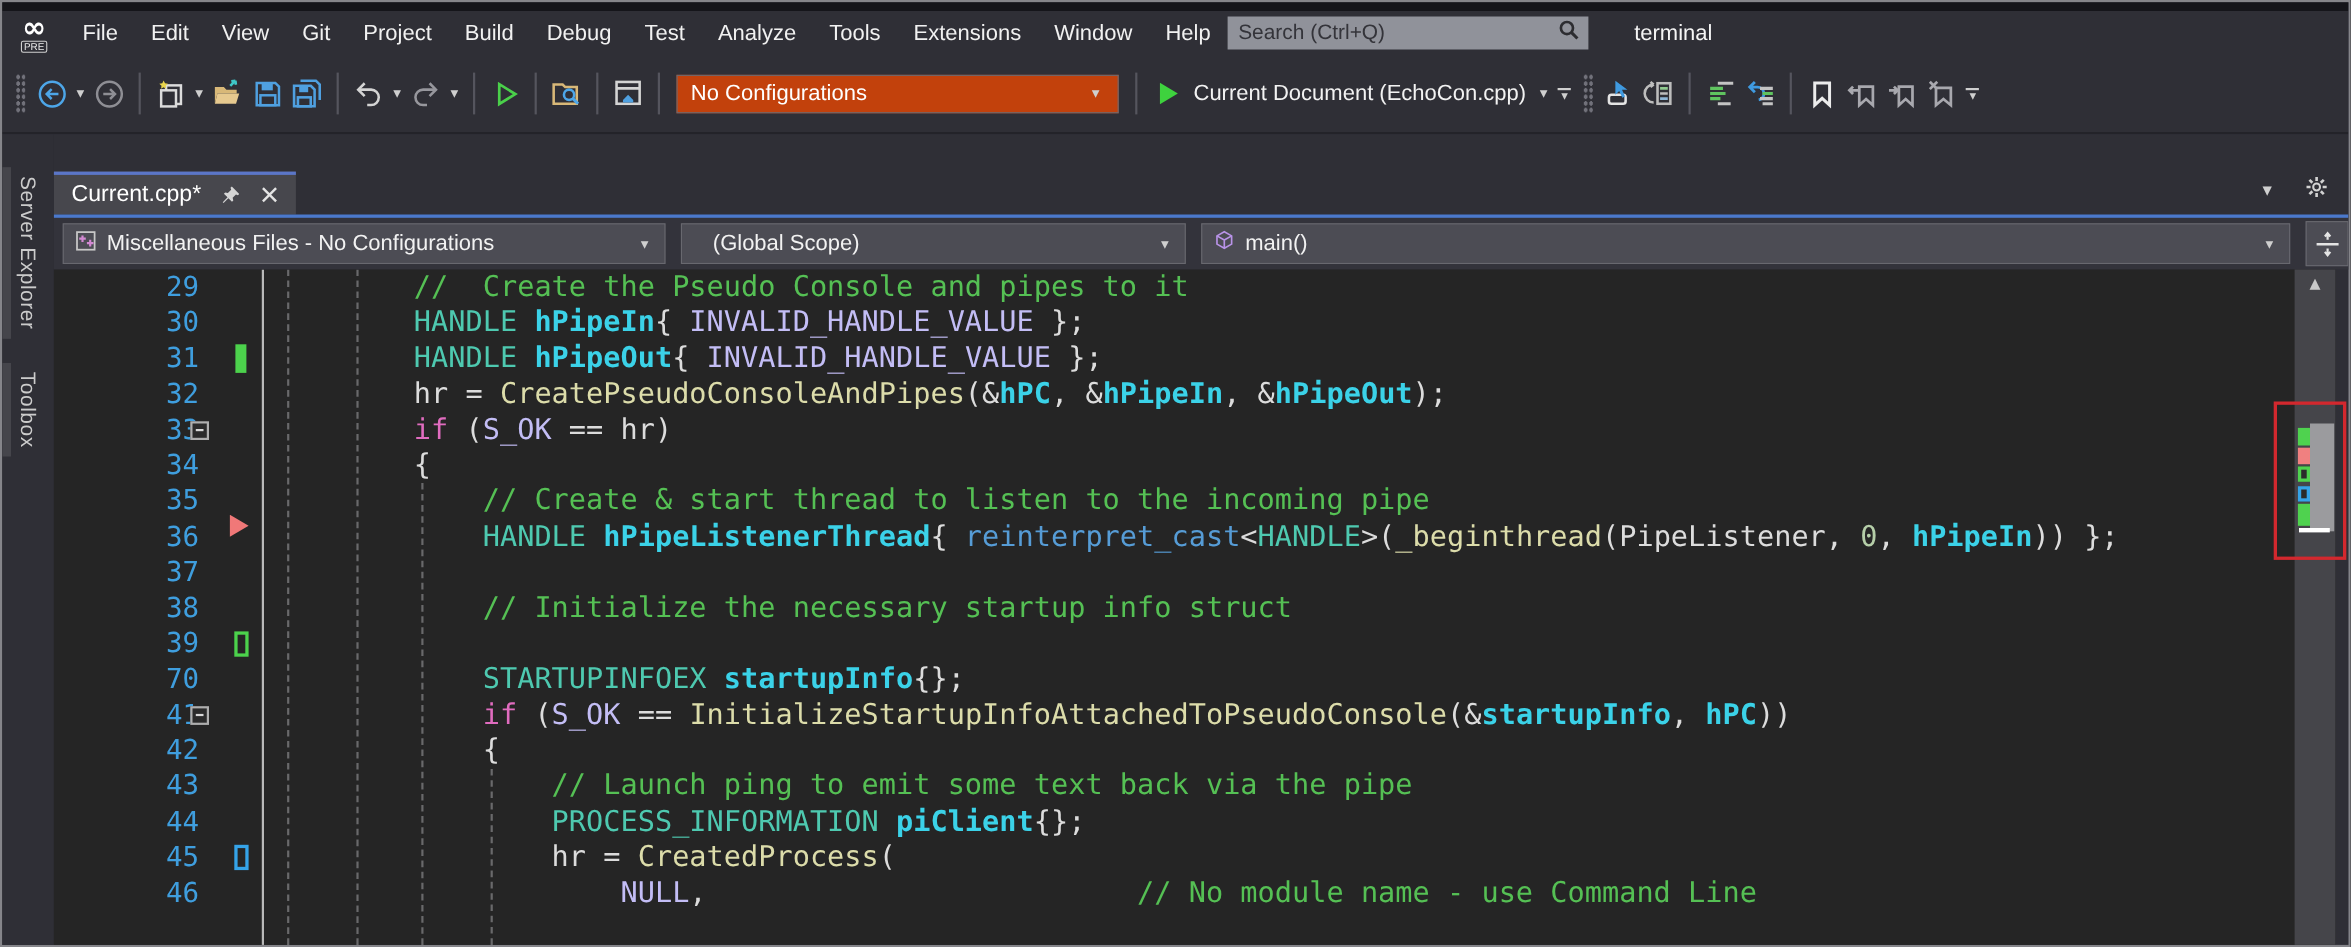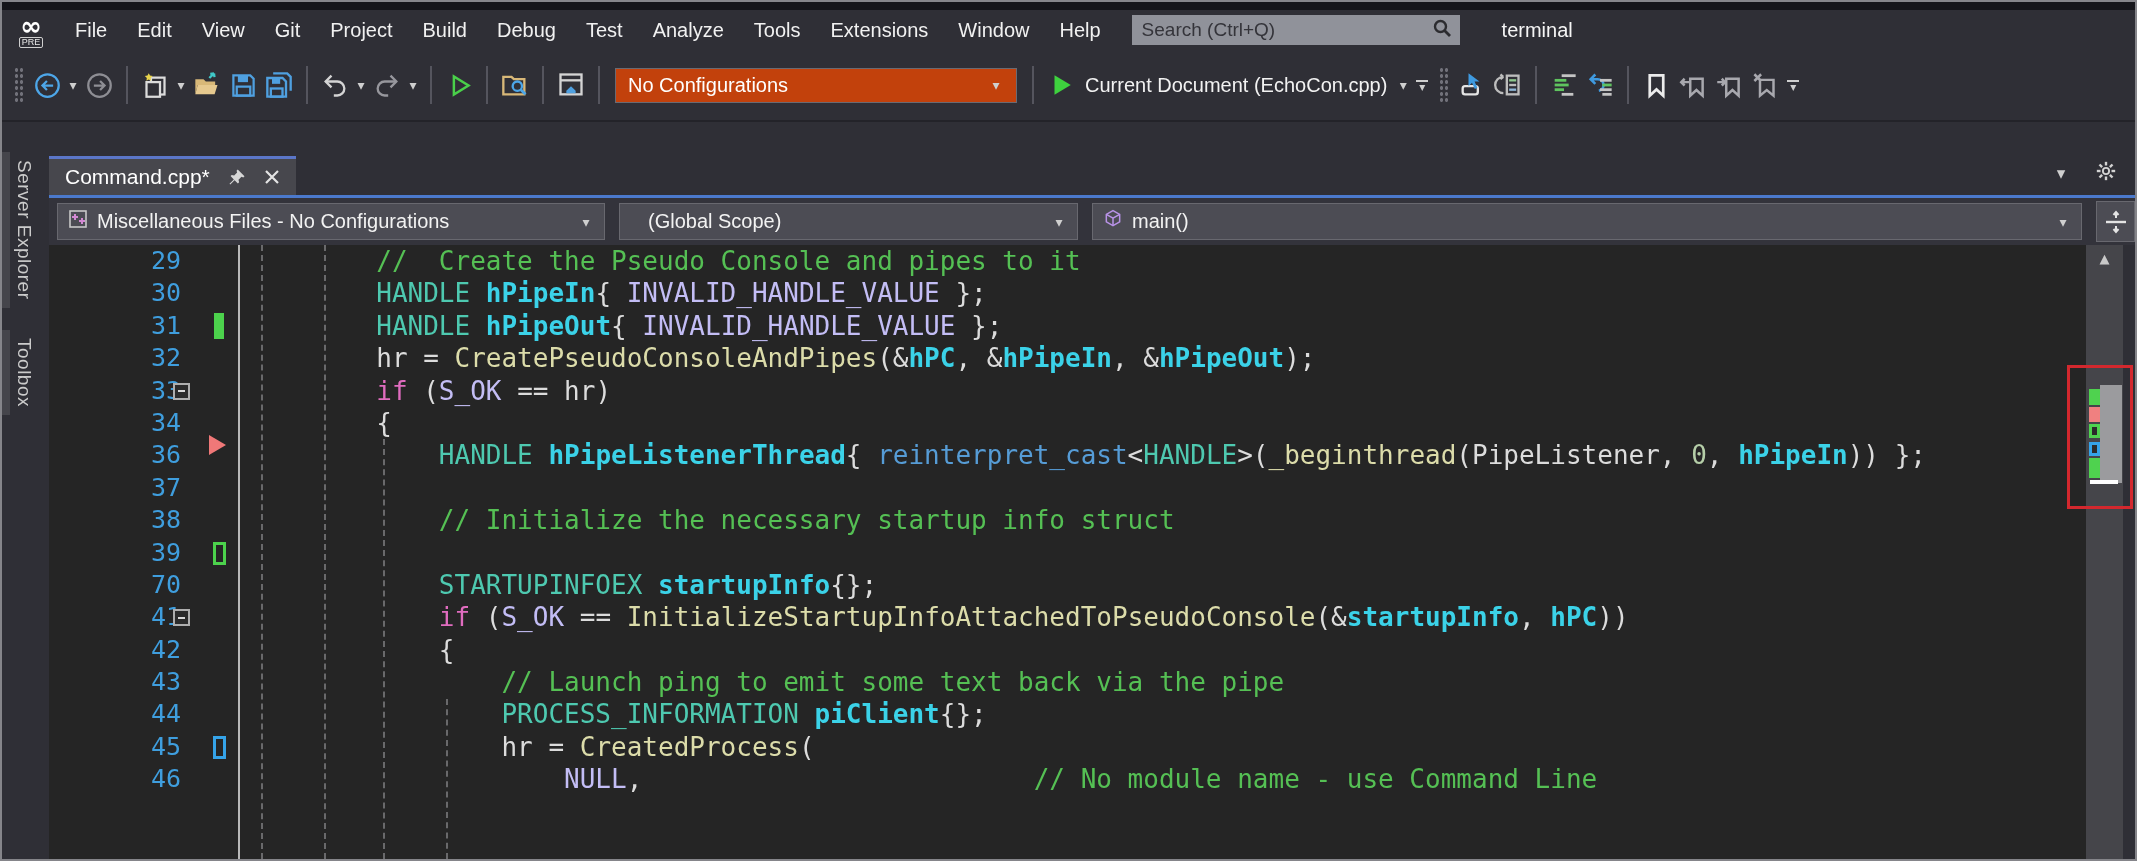--- a/index.html
+++ b/index.html
@@ -7,21 +7,21 @@
   .window{width:2137px;height:861px;position:relative;background:#2f2f36;border:2px solid #85858a;
           font-family:"Liberation Sans",sans-serif;overflow:hidden;}
   
   .topstrip{height:8px;background:#15151a;}
   
   .menubar{height:40px;display:flex;align-items:center;background:#2f2f36;color:#f1f1f1;font-size:20px;}
   .logo{width:58px;display:flex;flex-direction:column;align-items:center;justify-content:center;line-height:1;}
   .logo .inf{font-family:"DejaVu Sans",sans-serif;font-size:26px;color:#fff;font-weight:bold;}
   .logo .pre{font-size:9px;border:1px solid #cfcfcf;color:#e8e8e8;padding:0 2px;margin-top:-2px;border-radius:2px;}
   .menu-item{padding:0 15px;height:40px;display:flex;align-items:center;cursor:default;}
-  .searchbox{margin-left:16px;width:328px;height:30px;background:#90929a;color:#2a2a2e;display:flex;align-items:center;padding:0 8px;}
+  .searchbox{margin-left:0;width:328px;height:30px;background:#90929a;color:#2a2a2e;display:flex;align-items:center;padding:0 8px;}
   .searchbox input{flex:1;border:none;background:transparent;font-size:19px;color:#2a2a2e;font-family:"Liberation Sans",sans-serif;outline:none;}
   .searchbox input::placeholder{color:#34343a;opacity:1;}
   .terminal-label{margin-left:42px;color:#f5f5f5;}
   
   .toolbar{height:70px;display:flex;align-items:center;background:#2f2f36;padding-left:6px;}
   .grip{width:9px;height:36px;margin:0 6px;background-image:radial-gradient(#71717a 1.5px,transparent 1.7px);background-size:5px 6px;}
   .tsep{width:2px;height:38px;background:#55555e;margin:0 9px;flex:none;}
   .tbtn{width:36px;height:36px;display:flex;align-items:center;justify-content:center;flex:none;}
   .tbtn svg{display:block;}
   .caret{color:#cfcfcf;font-size:14px;width:16px;text-align:center;font-family:"DejaVu Sans",sans-serif;}
@@ -291,21 +291,21 @@
   <div class="body-row">
     <div class="sidestrip">
         <div class="vtab">Server Explorer</div>
         <div class="vtab">Toolbox</div>
       </div>
 
     <div class="main">
 
       <div class="tabstrip">
         <div class="tab">
-          <span>Command.cpp*</span>
+          <span>Current.cpp*</span>
           <span class="ticon">
             <svg width="18" height="18" viewBox="0 0 24 24">
                 <path d="M13 2 l9 9 -1.6 1.6 -2.4 -.8 -4 4 .8 3.2 -1.6 1.6 -4.4 -4.4 L3 22 2 21 l5.8 -5.8 L3.4 10.8 5 9.2 l3.2.8 4 -4 -.8 -2.4 z" fill="#d6d6d6"></path>
               </svg>
           </span>
           <span class="ticon">
             <svg width="16" height="16" viewBox="0 0 16 16">
                 <path d="M2 2 L14 14 M14 2 L2 14" stroke="#e4e4e4" stroke-width="2.2"></path>
               </svg>
           </span>
@@ -401,20 +401,25 @@
                 <span class="gcell"></span>
                 <span class="codetext"><span class="tk tk-kwc">        if</span><span class="tk tk-pln"> (</span><span class="tk tk-mac">S_OK</span><span class="tk tk-pln"> == hr)</span></span>
                 <span class="gl-fold"></span>
               </div>
               <div class="crow">
                 <span class="num">34</span>
                 <span class="gcell"></span>
                 <span class="codetext"><span class="tk tk-pln">        {</span></span>
               </div>
               <div class="crow">
+                <span class="num">35</span>
+                <span class="gcell"></span>
+                <span class="codetext"><span class="tk tk-com">            // Create &amp; start thread to listen to the incoming pipe</span></span>
+              </div>
+              <div class="crow">
                 <span class="num">36</span>
                 <span class="gcell">
                   <span class="gl-triangle"></span>
                 </span>
                 <span class="codetext"><span class="tk tk-typ">            HANDLE</span><span class="tk tk-pln"> </span><span class="tk tk-var">hPipeListenerThread</span><span class="tk tk-pln">{ </span><span class="tk tk-kw">reinterpret_cast</span><span class="tk tk-pln">&lt;</span><span class="tk tk-typ">HANDLE</span><span class="tk tk-pln">&gt;(</span><span class="tk tk-fn">_beginthread</span><span class="tk tk-pln">(PipeListener, </span><span class="tk tk-num">0</span><span class="tk tk-pln">, </span><span class="tk tk-var">hPipeIn</span><span class="tk tk-pln">)) };</span></span>
               </div>
               <div class="crow">
                 <span class="num">37</span>
                 <span class="gcell"></span>
                 <span class="codetext"></span>

